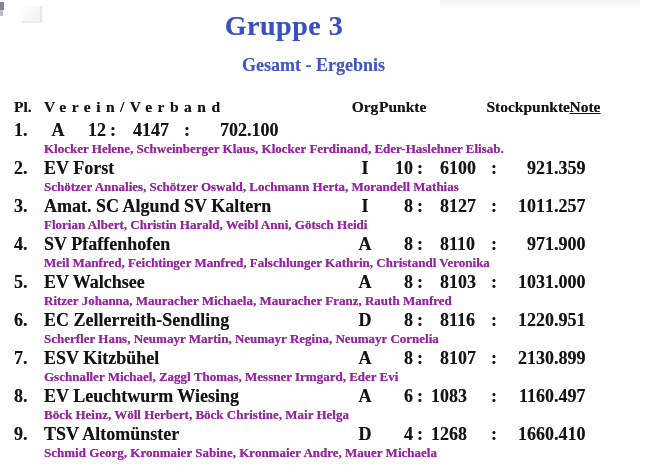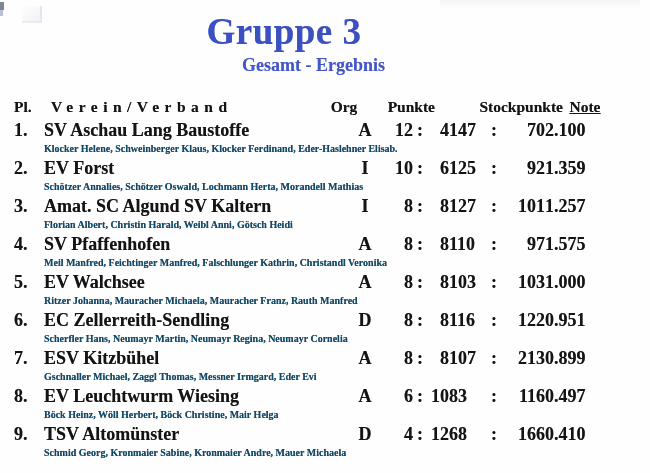--- a/index.html
+++ b/index.html
@@ -44,21 +44,21 @@
     left: 440px; top: 0;
     width: 200px; height: 9px;
     background: linear-gradient(180deg, rgba(205,210,220,0.22), rgba(205,210,220,0));
   }
 
   .title {
     position: absolute;
     left: 0; top: 10px;
     width: 568px;
     text-align: center;
-    font-size: 37px;
+    font-size: 28px;
     font-weight: bold;
     letter-spacing: 0.5px;
     text-shadow: 0 0 0.6px rgba(50,70,190,0.55);
   }
   .subtitle {
     position: absolute;
     left: 0; top: 55px;
     width: 627px;
     text-align: center;
     font-size: 18px;
@@ -72,26 +72,25 @@
     width: 611px;
     font-weight: bold;
     text-shadow: 0 0 0.5px rgba(15,15,15,0.55);
   }
   .header-row {
     display: flex;
     align-items: baseline;
     height: 24px;
     font-size: 15.5px;
     line-height: 23px;
-    gap: 7px;
   }
   .h-rank  { width: 30px; }
   .h-team  { flex: 1; letter-spacing: 5.5px; }
   .h-org   { width: 28px; text-align: center; }
-  .h-punkte{ width: 70px; text-align: right; }
+  .h-punkte{ width: 70px; }
   .h-stock { width: 96px; text-align: right; position: relative; left: 25px; }
   .h-note  { width: 80px; text-align: center; text-decoration: underline; }
 
   .entry { height: 38px; }
   .entry .main {
     display: flex;
     align-items: baseline;
     height: 24px;
     font-size: 18px;
     line-height: 23px;
@@ -103,25 +102,25 @@
   .c-pc    { width: 14px; text-align: center; }
   .c-pl    { width: 22px; text-align: right; }
   .c-sw    { width: 36px; text-align: left; }
   .c-sc    { width: 18px; text-align: center; }
   .c-sl    { width: 42px; text-align: right; }
   .c-note  { width: 80px; text-align: left; }
 
   .entry .players {
     height: 14px;
     padding-left: 30px;
-    font-size: 10px;
+    font-size: 13px;
     line-height: 12px;
     white-space: nowrap;
     overflow: hidden;
-    color: #0c4a6e;
+    color: #a21caf;
   }
 </style>
 </head>
 <body>
 
 <div class="page">
 
   <div class="artifact-mark"></div>
   <div class="artifact-mark2"></div>
   <div class="artifact-box"></div>
@@ -136,42 +135,41 @@
       <span class="h-team">Verein/Verband</span>
       <span class="h-org">Org</span>
       <span class="h-punkte">Punkte</span>
       <span class="h-stock">Stockpunkte</span>
       <span class="h-note">Note</span>
     </div>
     <div id="rows">
   <div class="entry">
     <div class="main">
       <span class="c-rank">1.</span>
-      <span class="c-team">SV Aschau Lang Baustoffe</span>
       <span class="c-org">A</span>
       <span class="c-pw">12</span>
       <span class="c-pc">:</span>
       <span class="c-pl">4</span>
       <span class="c-sw">147</span>
       <span class="c-sc">:</span>
       <span class="c-sl">70</span>
       <span class="c-note">2.100</span>
     </div>
     <div class="players">Klocker Helene, Schweinberger Klaus, Klocker Ferdinand, Eder-Haslehner Elisab.</div>
   </div>
 
   <div class="entry">
     <div class="main">
       <span class="c-rank">2.</span>
       <span class="c-team">EV Forst</span>
       <span class="c-org">I</span>
       <span class="c-pw">10</span>
       <span class="c-pc">:</span>
       <span class="c-pl">6</span>
-      <span class="c-sw">125</span>
+      <span class="c-sw">100</span>
       <span class="c-sc">:</span>
       <span class="c-sl">92</span>
       <span class="c-note">1.359</span>
     </div>
     <div class="players">Schötzer Annalies, Schötzer Oswald, Lochmann Herta, Morandell Mathias</div>
   </div>
 
   <div class="entry">
     <div class="main">
       <span class="c-rank">3.</span>
@@ -192,21 +190,21 @@
     <div class="main">
       <span class="c-rank">4.</span>
       <span class="c-team">SV Pfaffenhofen</span>
       <span class="c-org">A</span>
       <span class="c-pw">8</span>
       <span class="c-pc">:</span>
       <span class="c-pl">8</span>
       <span class="c-sw">110</span>
       <span class="c-sc">:</span>
       <span class="c-sl">97</span>
-      <span class="c-note">1.575</span>
+      <span class="c-note">1.900</span>
     </div>
     <div class="players">Meil Manfred, Feichtinger Manfred, Falschlunger Kathrin, Christandl Veronika</div>
   </div>
 
   <div class="entry">
     <div class="main">
       <span class="c-rank">5.</span>
       <span class="c-team">EV Walchsee</span>
       <span class="c-org">A</span>
       <span class="c-pw">8</span>

